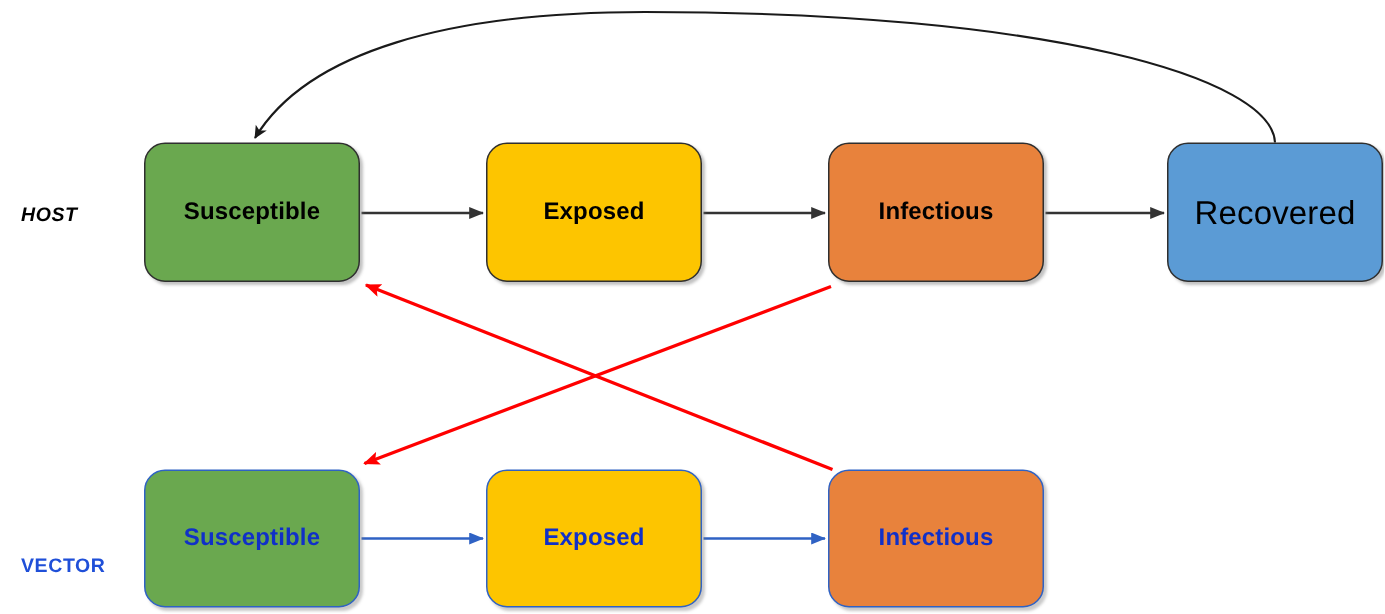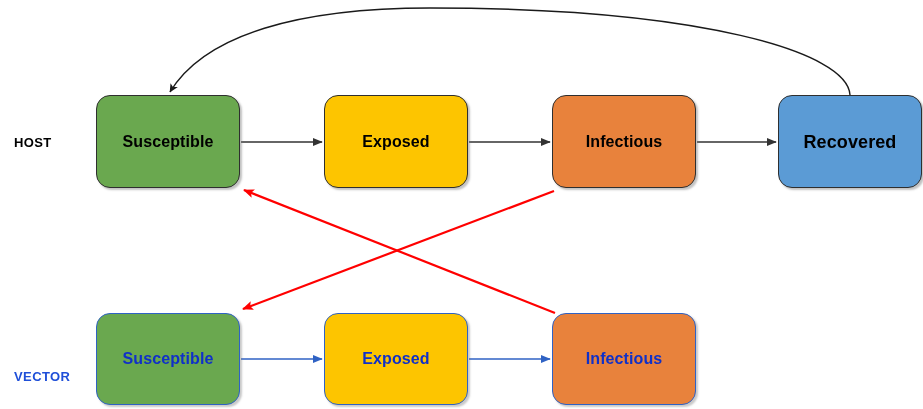--- a/index.html
+++ b/index.html
@@ -28,20 +28,21 @@
     position: absolute;
     font-weight: bold;
     font-size: 13px;
     letter-spacing: 0.4px;
     white-space: nowrap;
   }
   .row-label.host {
     color: #000000;
     left: 14px;
     top: 135px;
+    font-style: italic;
   }
   .row-label.vector {
     color: #1f4fd8;
     left: 14px;
     top: 369px;
   }
   .node {
     position: absolute;
     box-sizing: border-box;
     display: flex;
@@ -57,22 +58,22 @@
     letter-spacing: 0.1px;
   }
   .node.host-node {
     border: 1.6px solid #2f2f2f;
     box-shadow: 2px 2px 2px rgba(120,120,120,0.45);
   }
   .node.host-node .node-label {
     color: #000000;
   }
   .node.host-node.recovered .node-label {
-    font-weight: bold;
-    font-size: 18px;
+    font-weight: normal;
+    font-size: 22px;
   }
   .node.vector-node {
     border: 1.6px solid #2f62c4;
     box-shadow: 2px 2px 2px rgba(120,120,120,0.4);
   }
   .node.vector-node .node-label {
     color: #1030c8;
   }
 </style>
 </head>

